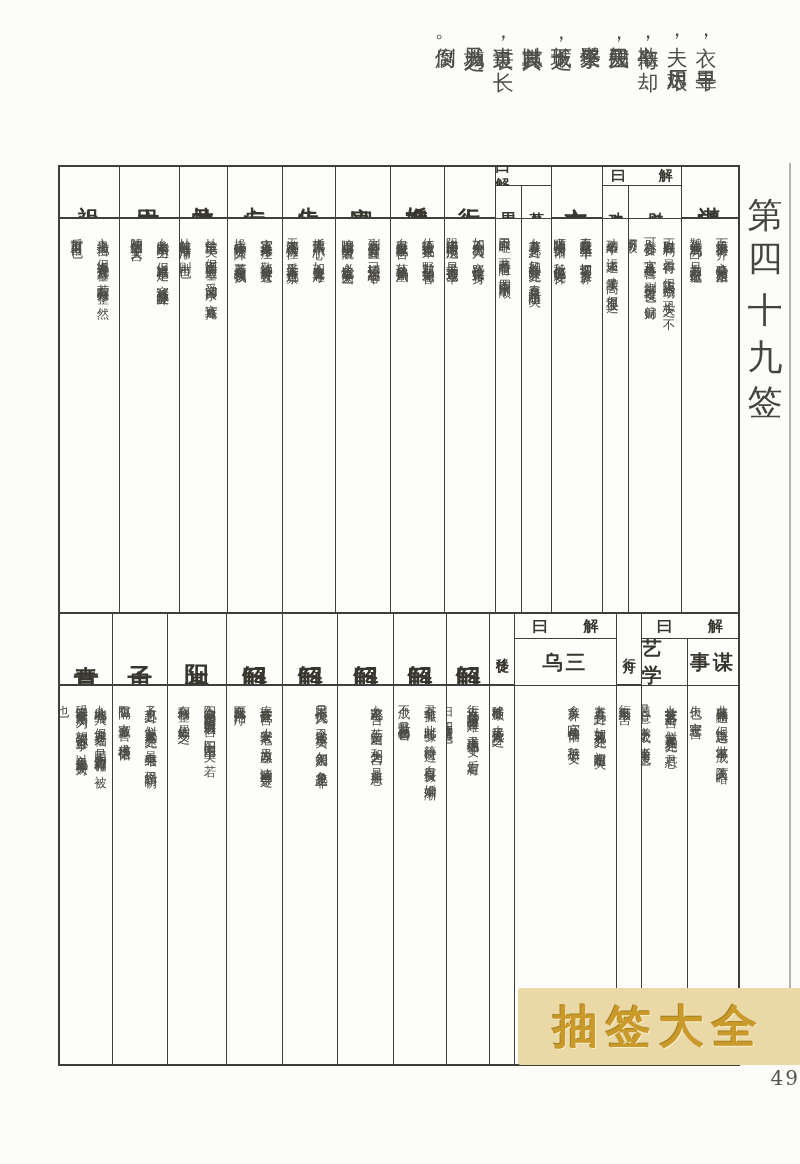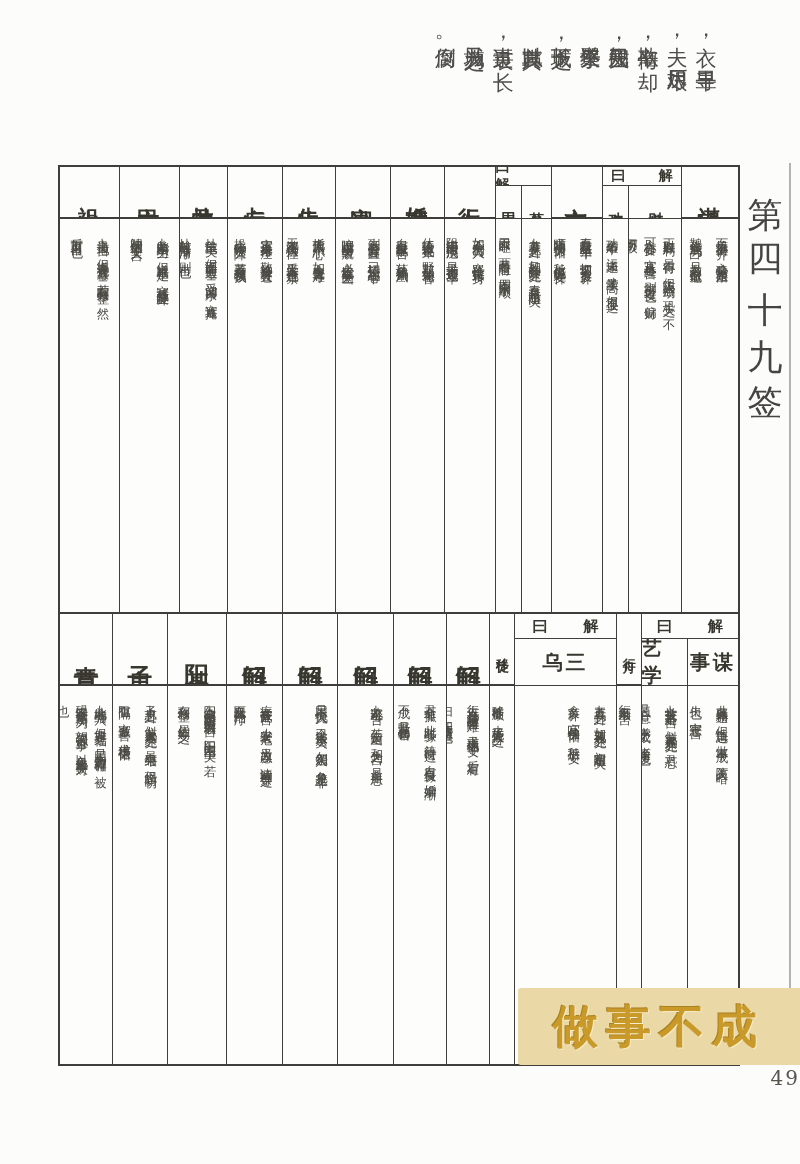--- a/index.html
+++ b/index.html
@@ -307,16 +307,16 @@
               </div>
               <div class="vbody" style="line-height: 2.1;">业务虽精通　但性急迫　做事不成　防歹人暗
 失也　宜守忍吉</div>
             </div>
           </div>
         </div>
       </div>
   </div>
 
   <div class="watermark">
-    <span>做事不成</span>
+    <span>抽签大全</span>
   </div>
   <div class="pagenum">49</div>
 </div>
 
 </body></html>

